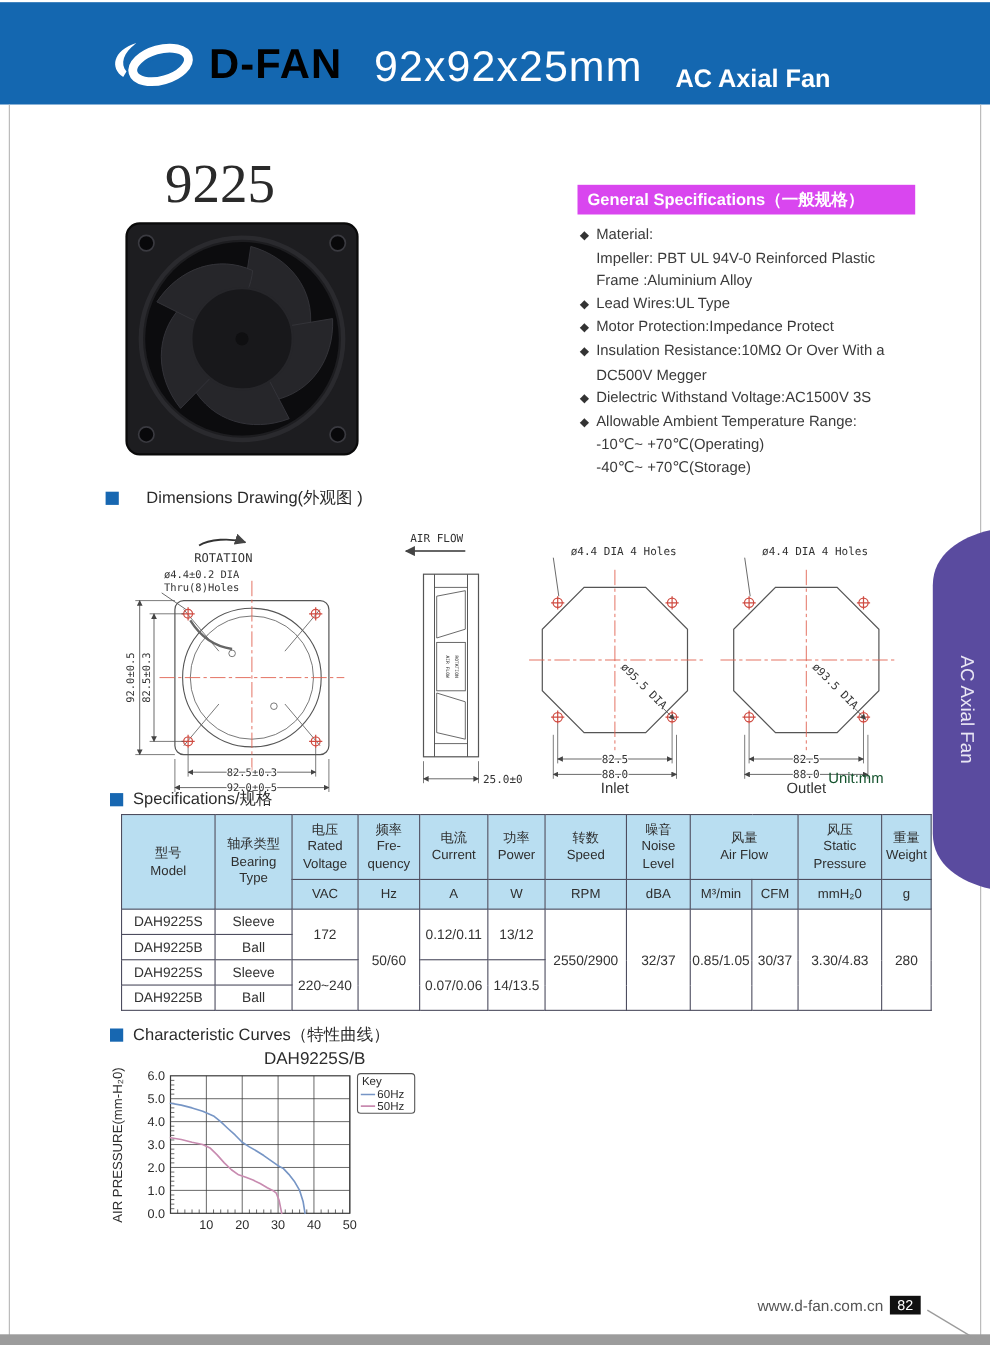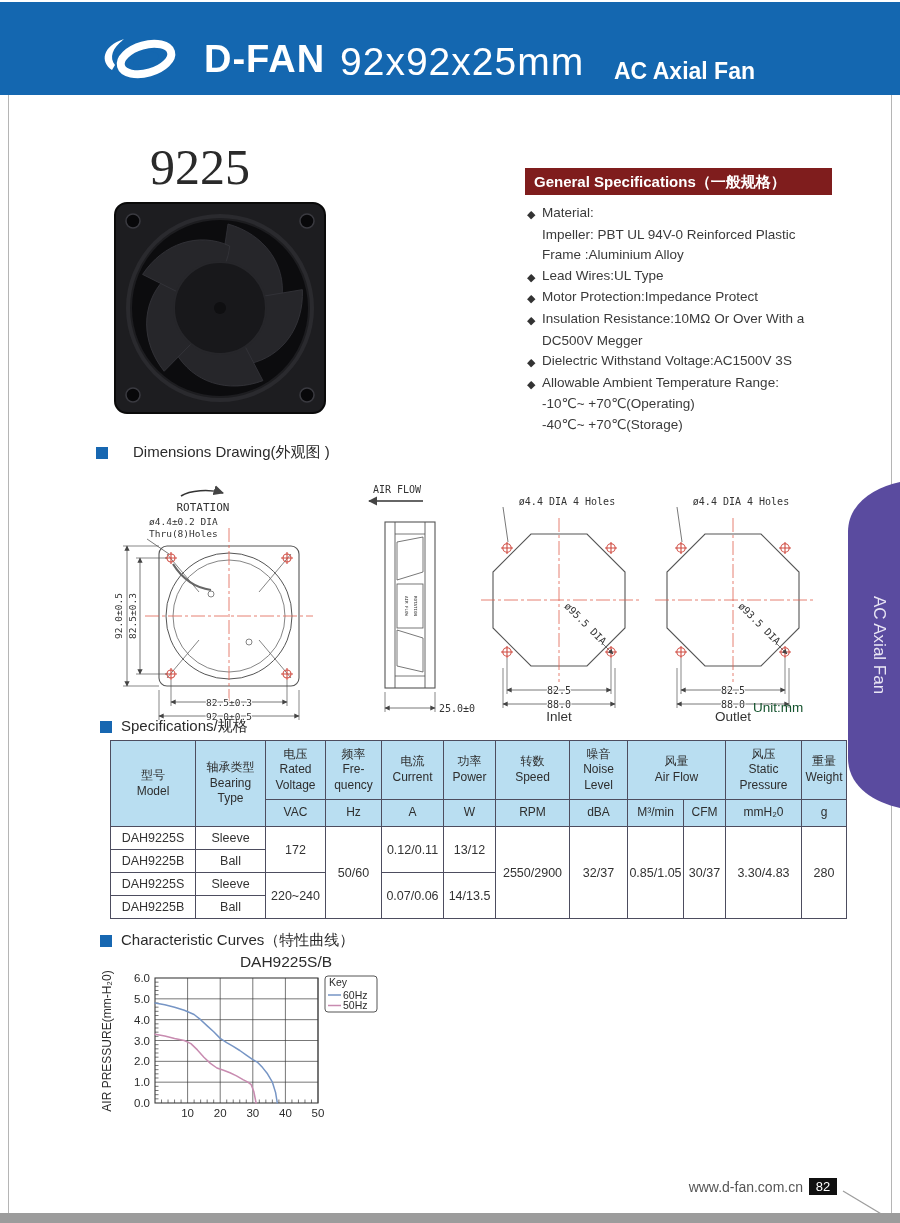--- a/index.html
+++ b/index.html
@@ -2,35 +2,35 @@
 <html><head>
 <meta charset="utf-8">
 <style>
   html,body{margin:0;padding:0;background:#ffffff;}
   body{font-family:"Liberation Sans","DejaVu Sans",sans-serif;color:#333;}
   .page{position:relative;width:900px;height:1223px;background:#fff;overflow:hidden;}
 
   
   .topbar{position:absolute;left:0;top:2px;width:900px;height:93px;background:#1467b0;}
   .logo-wrap{position:absolute;left:98px;top:30px;display:flex;align-items:center;}
-  .brand{color:#ffffff;font-size:38px;font-weight:bold;letter-spacing:1px;margin-left:20px;}
+  .brand{color:#000000;font-size:38px;font-weight:bold;letter-spacing:1px;margin-left:6px;}
   .hdr-size{position:absolute;left:340px;top:38px;color:#fff;font-size:39px;font-weight:normal;letter-spacing:1px;}
   .hdr-cat{position:absolute;left:614px;top:56px;color:#fff;font-size:23px;font-weight:600;}
 
   
   .edge-l{position:absolute;left:8px;top:95px;width:1px;height:1120px;background:#b5b5b5;}
   .edge-r{position:absolute;left:891px;top:95px;width:1px;height:1120px;background:#b5b5b5;}
   .bottombar{position:absolute;left:0;top:1213px;width:900px;height:10px;background:#9c9c9c;}
 
   
   .model-title{position:absolute;left:150px;top:138px;font-size:50px;color:#2a2a2a;font-family:Liberation Serif, serif;}
   .fan-photo{position:absolute;left:112px;top:198px;}
 
   
-  .gs-bar{position:absolute;left:525px;top:168px;width:307px;height:27px;background:#7f1d1d;color:#fff;
+  .gs-bar{position:absolute;left:525px;top:168px;width:307px;height:27px;background:#d946ef;color:#fff;
           font-size:15px;font-weight:bold;line-height:27px;padding-left:9px;box-sizing:border-box;}
   .gs-list{position:absolute;left:527px;top:203px;width:345px;list-style:none;margin:0;padding:0;}
   .gs-list li{display:flex;line-height:20.6px;font-size:13.5px;color:#3a3a3a;}
   .gs-list .mk{width:15px;flex:0 0 15px;font-size:11px;padding-top:1px;color:#333;}
 
   
   .sect{position:absolute;font-size:15px;color:#2b2b2b;display:flex;align-items:center;}
   .sq{display:inline-block;width:12px;height:12px;background:#1767b1;margin-right:9px;flex:0 0 12px;}
 
   

